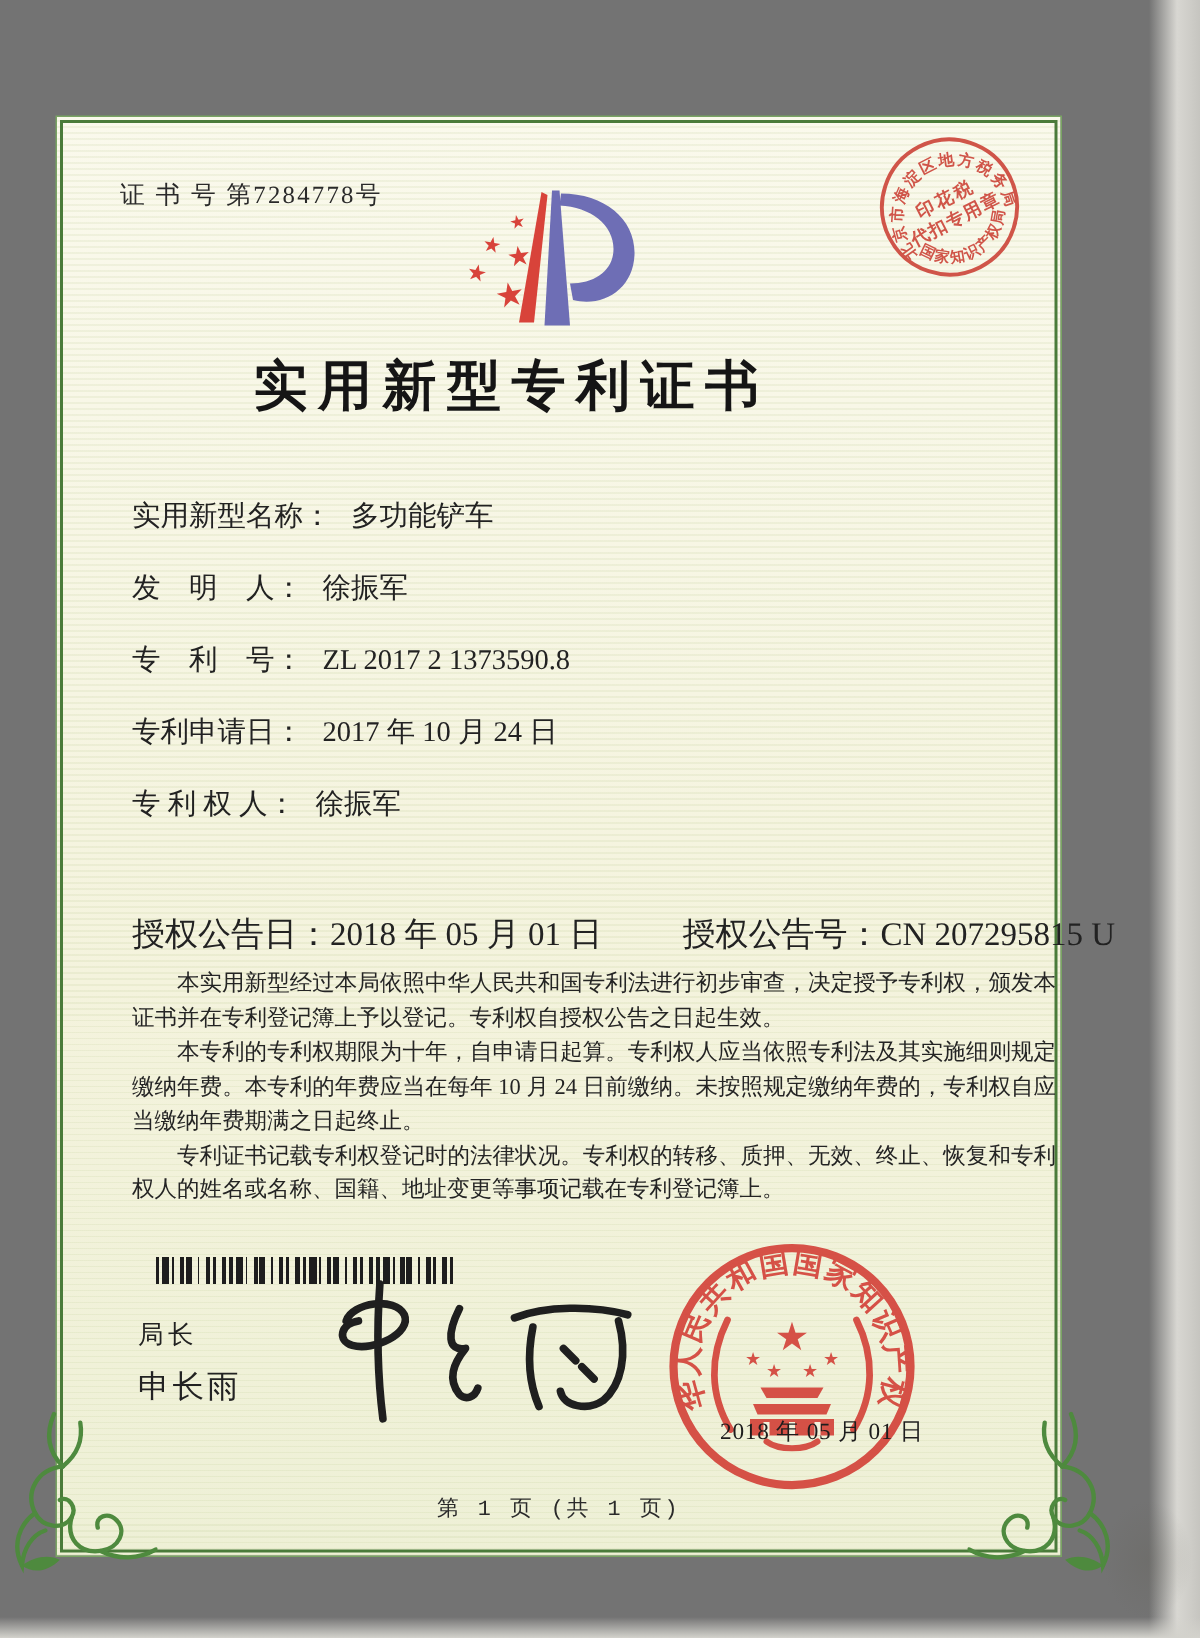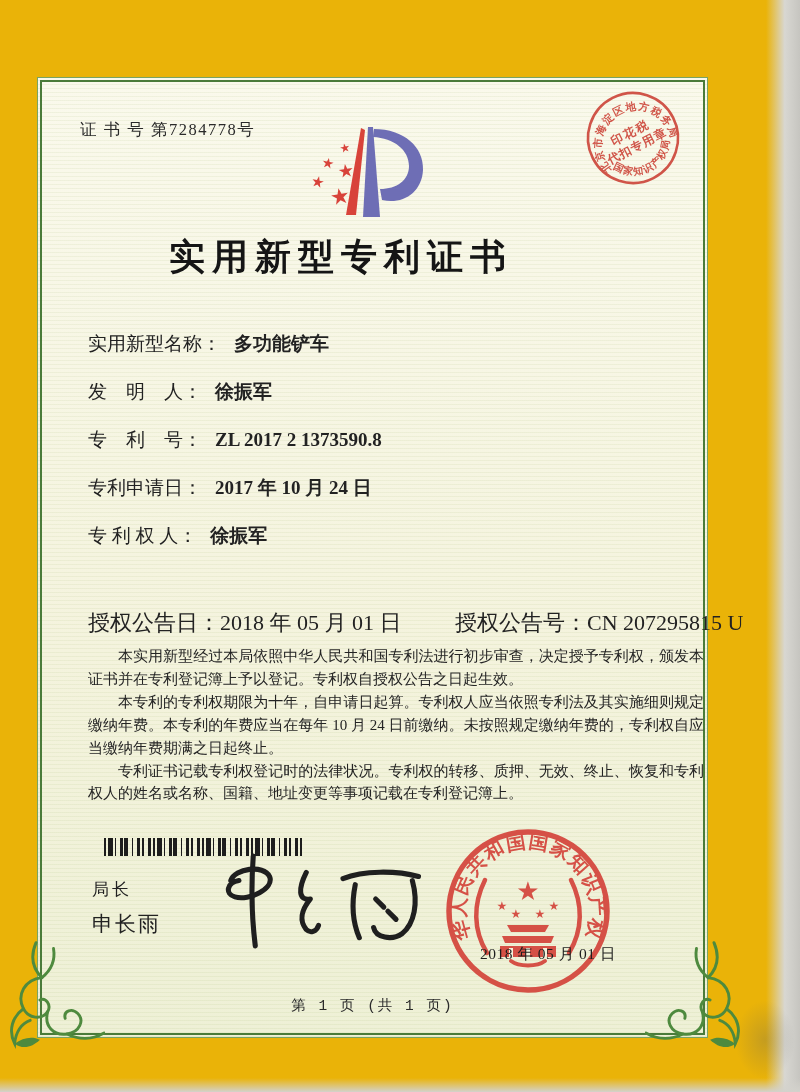--- a/index.html
+++ b/index.html
@@ -3,21 +3,21 @@
 <meta charset="utf-8">
 <style>
   html,body{margin:0;padding:0;}
   body{
     width:800px;height:1092px;overflow:hidden;
     font-family:"Liberation Serif","DejaVu Serif",serif;
     background:#b9b9b4;
   }
   .sheet{
     position:relative;width:800px;height:1092px;
-    background:#eab308;color:#262626;overflow:hidden;
+    background:#737373;color:#262626;overflow:hidden;
   }
   
   .scan-right{position:absolute;right:0;top:0;width:34px;height:1092px;
     background:linear-gradient(90deg,rgba(250,249,242,0) 0%,#d8d7d2 55%,#c6c5c0 100%);}
   .scan-bottom{position:absolute;left:0;bottom:0;width:800px;height:14px;
     background:linear-gradient(0deg,#d3d2cc 0%,rgba(250,249,242,0) 100%);}
   .smudge{position:absolute;left:735px;top:1000px;width:60px;height:80px;
     background:radial-gradient(ellipse at center,rgba(100,98,90,.28),rgba(100,98,90,0) 70%);}
   
   .panel{
@@ -33,21 +33,21 @@
   .flourish.fl-left{left:3px;top:941px;}
   .flourish.fl-right{left:645px;top:941px;transform:scaleX(-1);}
   
   .abs{position:absolute;white-space:nowrap;}
   .cert-no{left:80px;top:119px;font-size:16.5px;letter-spacing:1.5px;color:#2a2a2a;}
   .logo{position:absolute;left:300px;top:125px;width:150px;height:110px;}
   .title{left:37px;top:233px;width:608px;text-align:center;font-size:36px;
     font-weight:bold;letter-spacing:7px;color:#151515;}
   .field-row{left:88px;font-size:19px;color:#222;}
   .f-label{display:inline-block;text-align:center;}
-  .f-value{margin-left:13px;font-weight:bold;}
+  .f-value{margin-left:13px;}
   .grant-row{font-size:22px;color:#222;}
   .paras{position:absolute;left:88px;top:645px;width:616px;
     font-size:15px;line-height:22.9px;text-align:justify;color:#242424;}
   .paras p{margin:0;text-indent:2em;}
   .barcode{position:absolute;left:104px;top:838px;width:198px;height:18px;
     background:repeating-linear-gradient(90deg,
       #1d1d1d 0 2px,rgba(0,0,0,0) 2px 4px,
       #1d1d1d 4px 9px,rgba(0,0,0,0) 9px 11px,
       #1d1d1d 11px 12px,rgba(0,0,0,0) 12px 16px,
       #1d1d1d 16px 19px,rgba(0,0,0,0) 19px 20px,

